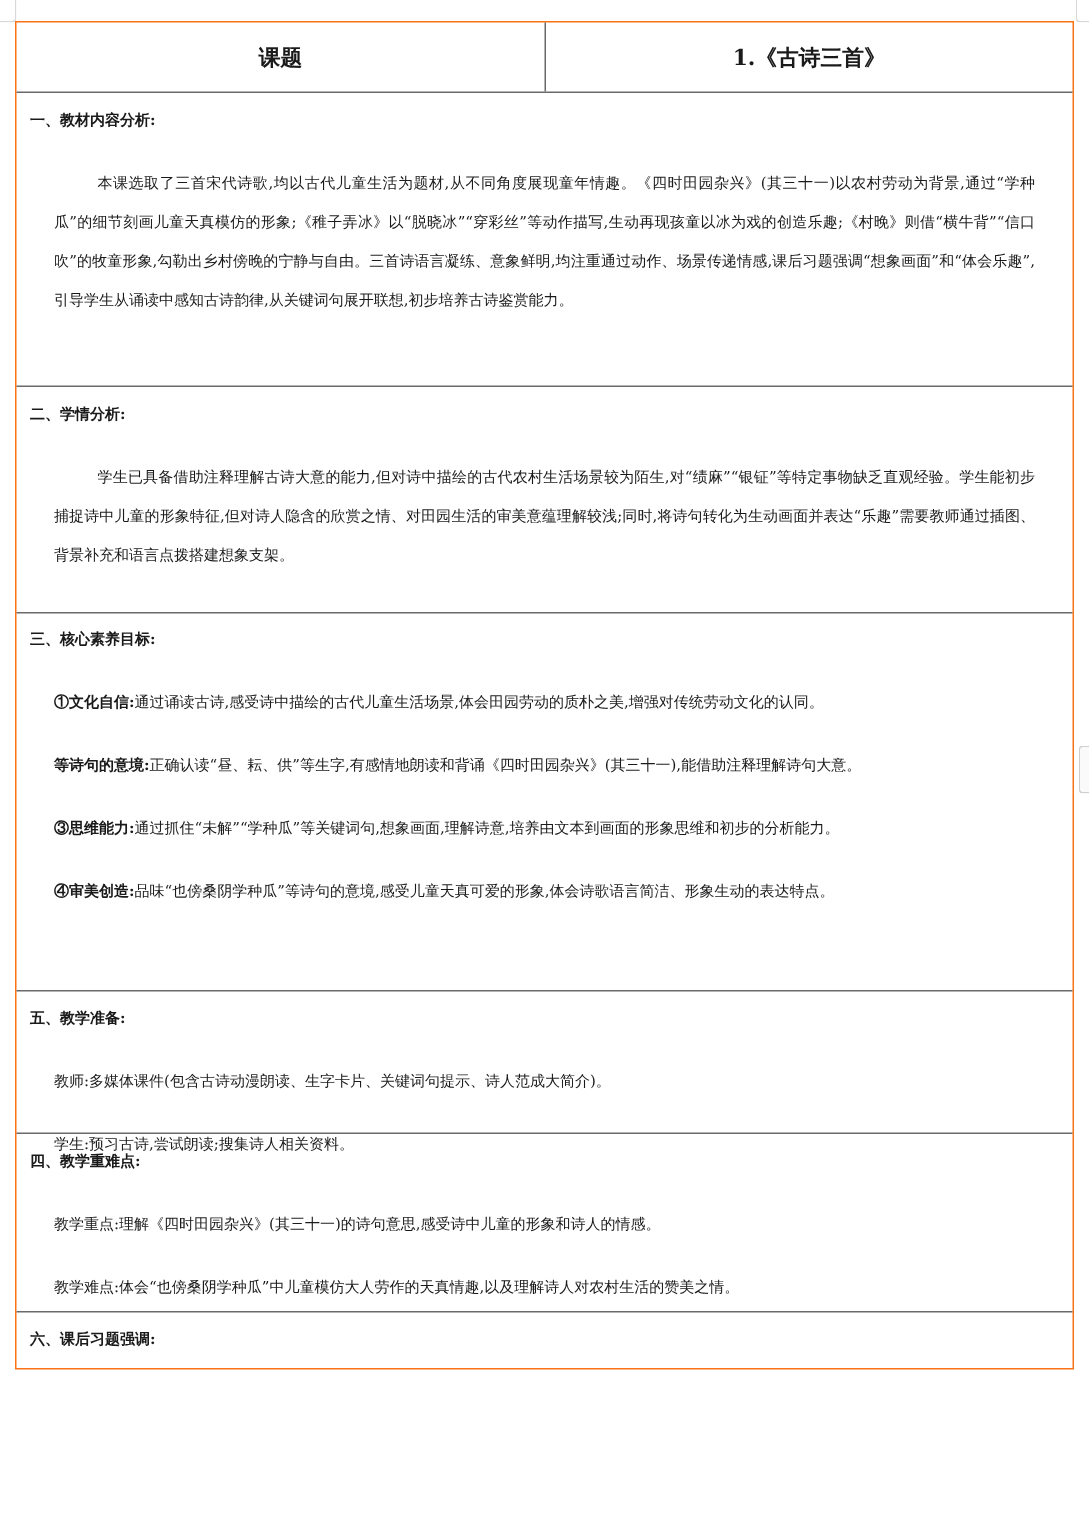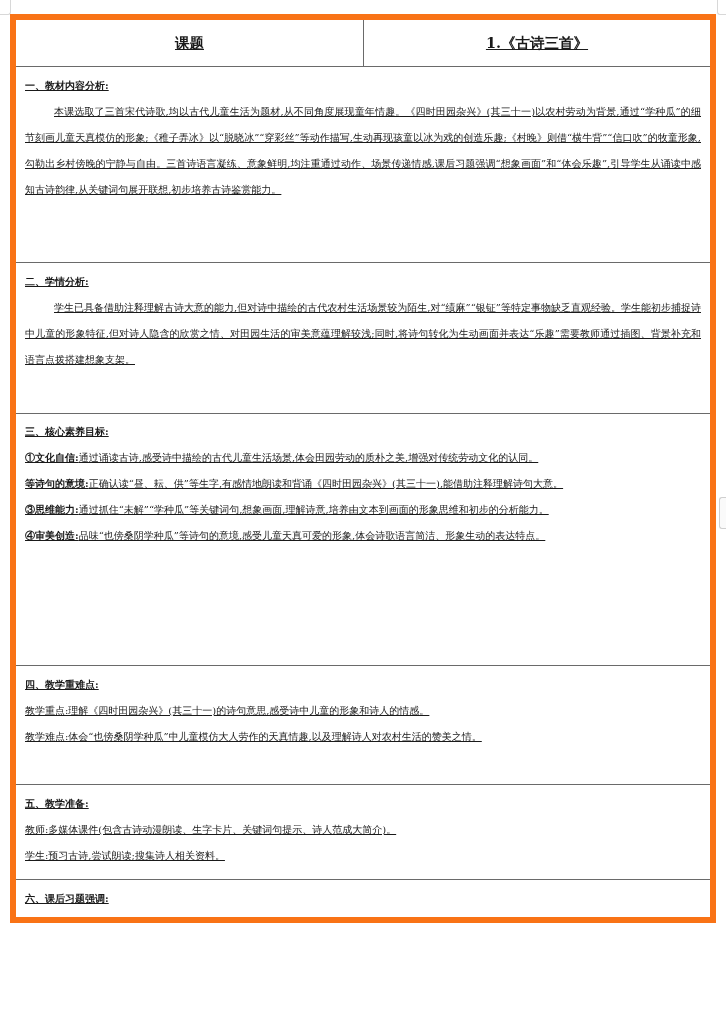--- a/index.html
+++ b/index.html
@@ -40,23 +40,22 @@
     border: 1px solid #cfcfcf;
     border-right: none;
     border-radius: 3px 0 0 3px;
     background: #fafafa;
   }
   .doc-table {
     position: absolute;
     left: 10px;
     top: 14px;
     width: 706px;
-    border: 6px solid #f97316;
+    border: 1px solid #f97316;
     box-sizing: border-box;
-    text-decoration: underline;
   }
   .row {
     display: flex;
     border-bottom: 1px solid #6a6a6a;
     box-sizing: border-box;
   }
   .row:last-child { border-bottom: none; }
   .cell {
     display: flex;
     align-items: center;
@@ -79,21 +78,21 @@
     box-sizing: border-box;
     font-size: 10px;
     line-height: 26px;
     text-align: justify;
   }
   .section .heading {
     font-weight: bold;
     line-height: 26px;
   }
   .section p {
-    margin: 0;
+    margin: 16px;
   }
   .indent { text-indent: 29px; }
   .goal-label { font-weight: bold; }
   .tight { line-height: 23px; }
 
   .s1 { height: 195px; }
   .s2 { height: 150px; }
   .s3 { height: 251px; padding-top: 5px; }
   .s4 { height: 60px; padding-top: 6px; }
   .s5 { height: 118px; }
@@ -134,32 +133,32 @@
       <div class="heading">三、核心素养目标:</div>
       <p><span class="goal-label">①文化自信:</span><span>通过诵读古诗,感受诗中描绘的古代儿童生活场景,体会田园劳动的质朴之美,增强对传统劳动文化的认同。</span></p>
       <p><span class="goal-label">等诗句的意境:</span><span>正确认读“昼、耘、供”等生字,有感情地朗读和背诵《四时田园杂兴》(其三十一),能借助注释理解诗句大意。</span></p>
       <p><span class="goal-label">③思维能力:</span><span>通过抓住“未解”“学种瓜”等关键词句,想象画面,理解诗意,培养由文本到画面的形象思维和初步的分析能力。</span></p>
       <p><span class="goal-label">④审美创造:</span><span>品味“也傍桑阴学种瓜”等诗句的意境,感受儿童天真可爱的形象,体会诗歌语言简洁、形象生动的表达特点。</span></p>
     </div>
   </div>
 
 
   <div class="row">
+    <div class="section s6">
+      <div class="heading">五、教学准备:</div>
+      <p>教师:多媒体课件(包含古诗动漫朗读、生字卡片、关键词句提示、诗人范成大简介)。</p>
+      <p>学生:预习古诗,尝试朗读;搜集诗人相关资料。</p>
+    </div>
+  </div>
+
+  <div class="row">
     <div class="section s5">
       <div class="heading">四、教学重难点:</div>
       <p>教学重点:理解《四时田园杂兴》(其三十一)的诗句意思,感受诗中儿童的形象和诗人的情感。</p>
       <p>教学难点:体会“也傍桑阴学种瓜”中儿童模仿大人劳作的天真情趣,以及理解诗人对农村生活的赞美之情。</p>
-    </div>
-  </div>
-
-  <div class="row">
-    <div class="section s6">
-      <div class="heading">五、教学准备:</div>
-      <p>教师:多媒体课件(包含古诗动漫朗读、生字卡片、关键词句提示、诗人范成大简介)。</p>
-      <p>学生:预习古诗,尝试朗读;搜集诗人相关资料。</p>
     </div>
   </div>
 
   <div class="row">
     <div class="section s7">
       <div class="heading">六、课后习题强调:</div>
     </div>
   </div>
 
 </div>

